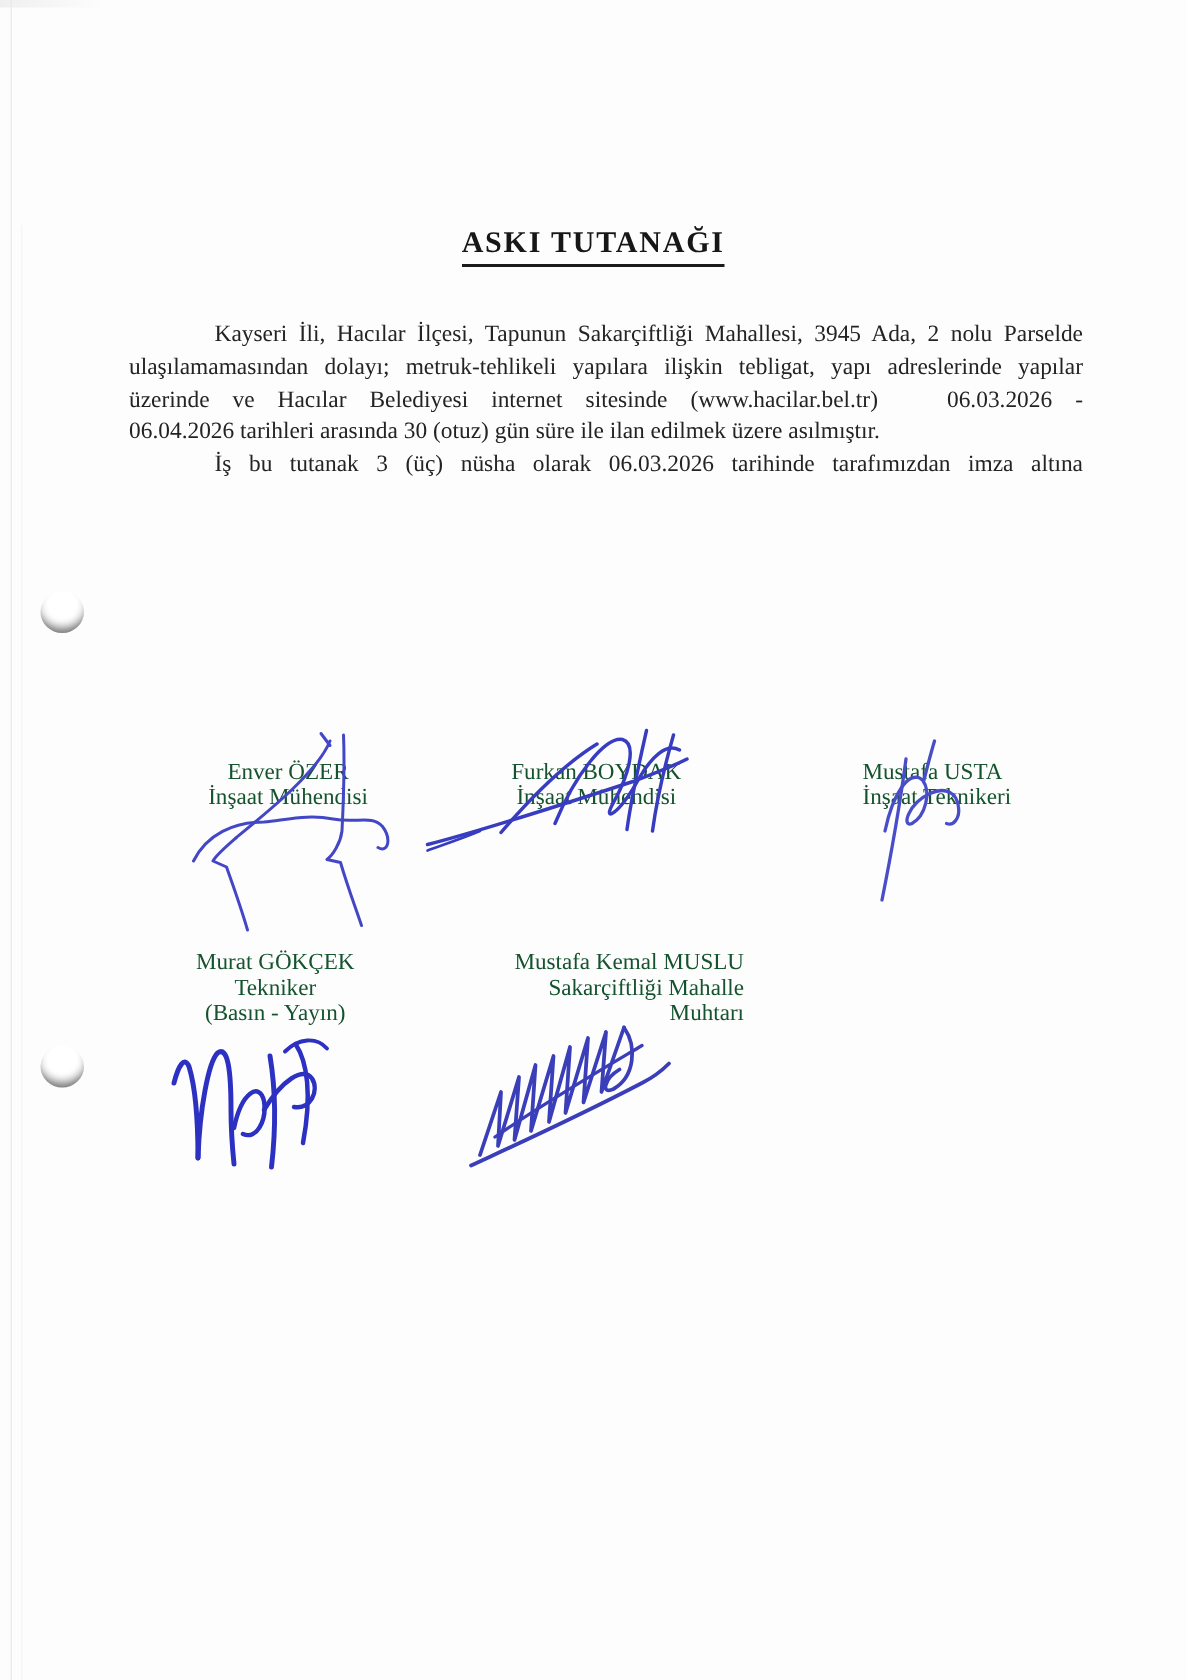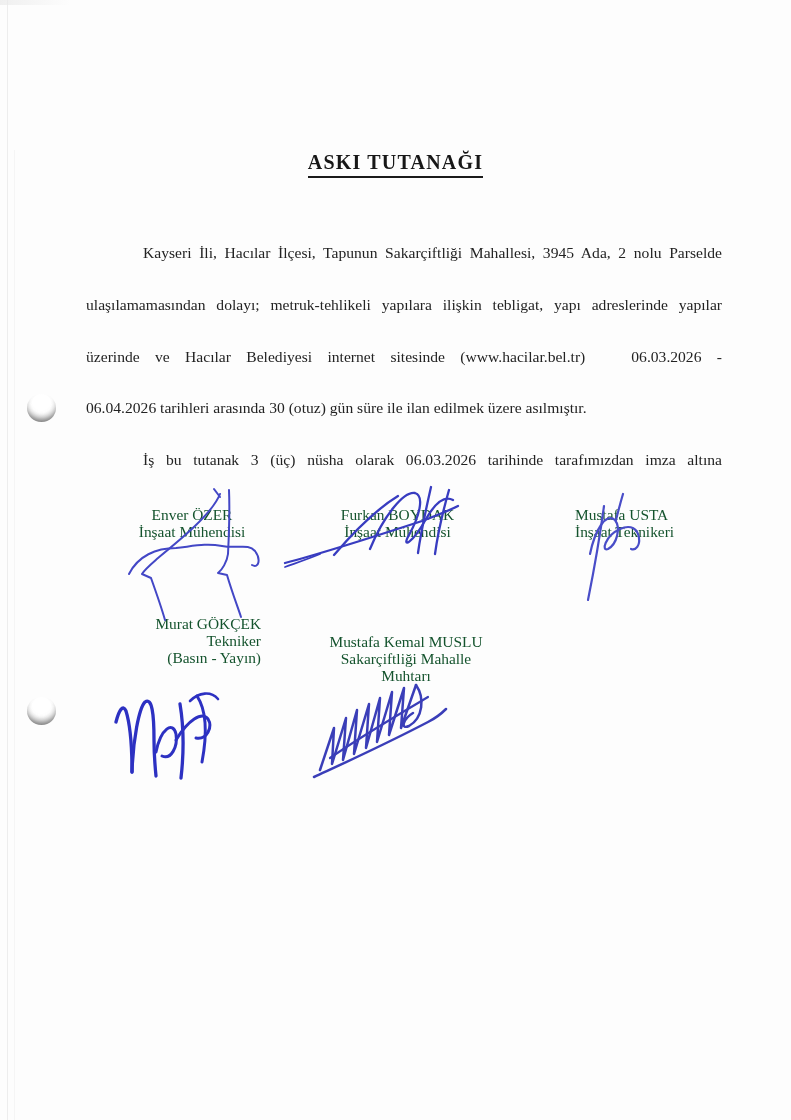--- a/index.html
+++ b/index.html
@@ -68,41 +68,40 @@
     left: 86px; top: 212px;
     width: 636px;
     font-size: 15.6px;
     line-height: 21.8px;
     color: #232323;
   }
   .jline {
     text-align: justify;
     text-align-last: justify;
     white-space: normal;
-    margin-top: 30px;
   }
   .jline-last {
     text-align: left;
     text-align-last: left;
   }
   .indent { text-indent: 57px; }
 
   .sig-block {
     position: absolute;
     font-size: 15.4px;
     line-height: 17.2px;
     color: #14532d;
   }
   .sig-center { text-align: center; }
   .sig-left { text-align: left; }
   .sig-1 { left: 112px; top: 506px; width: 160px; }
   .sig-2 { left: 320px; top: 506px; width: 155px; }
   .sig-3 { left: 575px; top: 506px; width: 140px; }
-  .sig-4 { left: 106px; top: 615px; width: 155px; text-align: right; }
-  .sig-5 { left: 316px; top: 633px; width: 180px; }
+  .sig-4 { left: 106px; top: 633px; width: 155px; }
+  .sig-5 { left: 316px; top: 633px; width: 180px; text-align: right; }
 
   .sig-svg { position: absolute; pointer-events: none; }
   .sig-svg path {
     fill: none;
     stroke-linecap: round;
     stroke-linejoin: round;
   }
   .svg-1 { left: 128px; top: 486px; }
   .svg-2 { left: 282px; top: 483px; }
   .svg-3 { left: 578px; top: 492px; }

